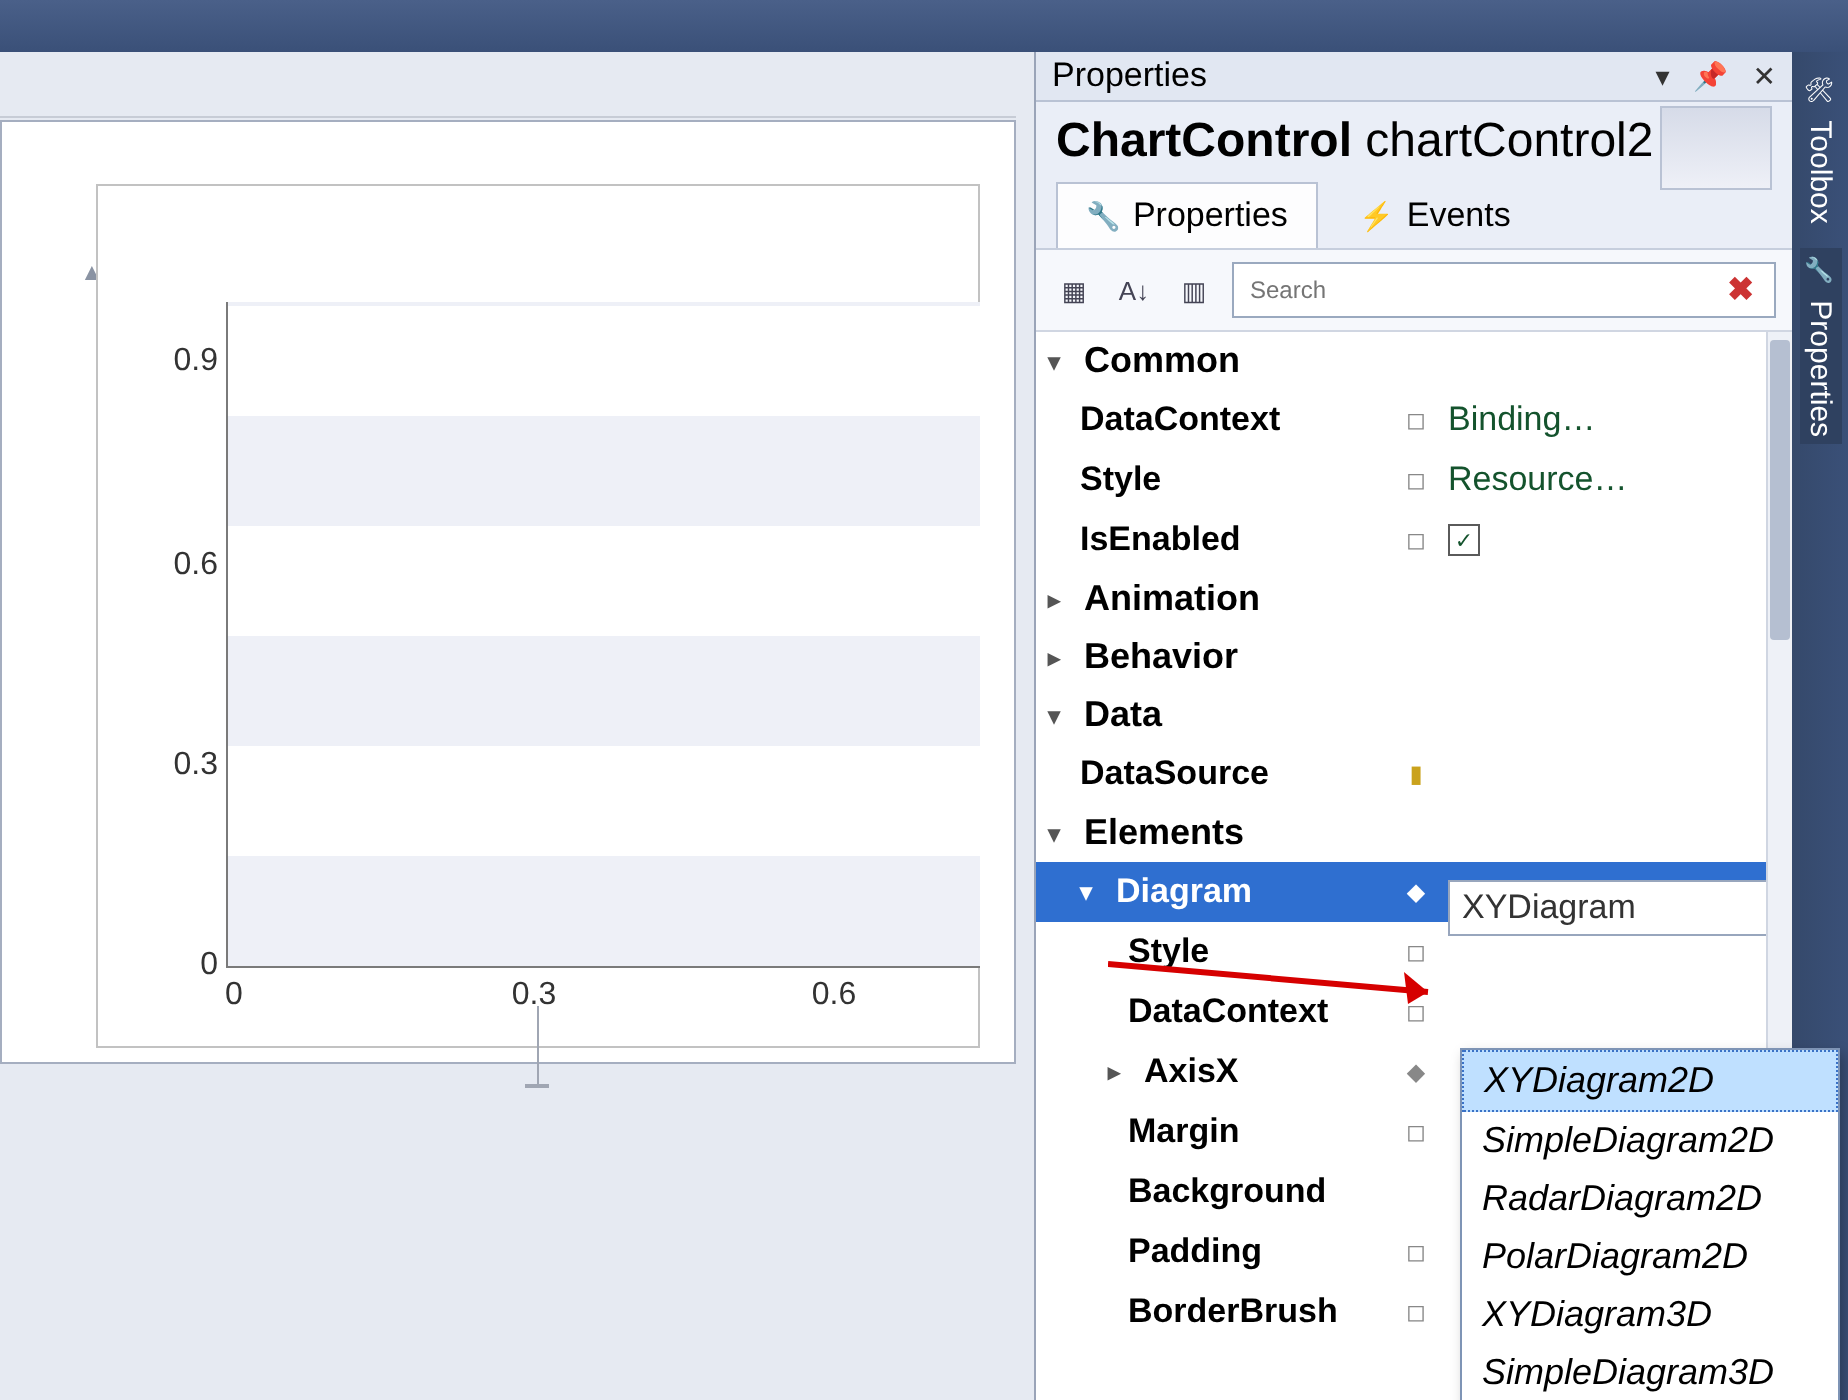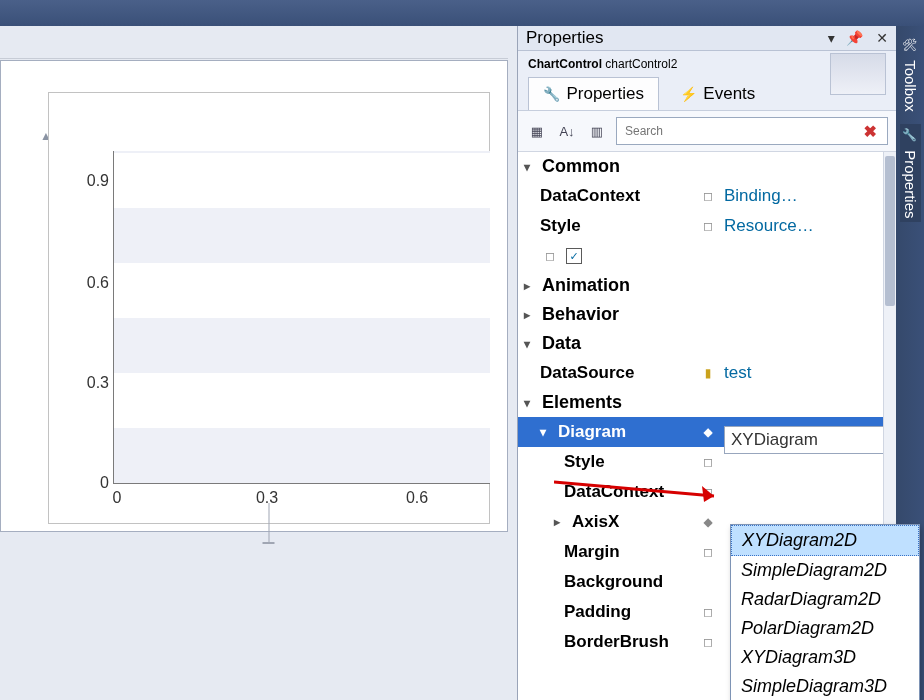--- a/index.html
+++ b/index.html
@@ -115,21 +115,21 @@
     display:flex;align-items:center;justify-content:space-between;
     font-size:17px;
   }
   .tb-buttons { display:flex; gap:12px; font-size:14px; color:#333; }
   .tb-buttons span { cursor:pointer; }
   .obj-header {
     background:#eaeef7;
     padding:6px 10px 0 10px;
     border-bottom:1px solid #c6cedd;
   }
-  .obj-name { font-size:12px; }
+  .obj-name { font-size:24px; }
   .obj-name b { font-weight:700; }
   .obj-thumb {
     float:right; width:54px;height:40px;
     border:1px solid #b9c2d4; background:#fff; margin-top:-4px;
     background:
       linear-gradient(#d6dbe8,#eef0f7) padding-box;
   }
   .tabbar { display:flex; gap:6px; margin-top:6px;}
   .tabbtn {
     display:flex; align-items:center; gap:6px;
@@ -170,21 +170,21 @@
   .arrow.open::before{content:"▾";}
   .arrow.closed::before{content:"▸";}
   .row {
     display:flex; align-items:center;
     font-size:17px;
     height:30px;
     padding-left:22px;
   }
   .row .nm { width:158px; display:flex; align-items:center; gap:4px;font-weight:bold;}
   .row .mk { width:20px; text-align:center; color:#888; font-size:12px;}
-  .row .val { flex:1; color:#0369a1; padding-left:6px; display:flex; align-items:center;}
+  .row .val { flex:1; color:#14532d; padding-left:6px; display:flex; align-items:center;}
   .row.selected {
     background:#2f6fd0; color:#fff;
   }
   .row.selected .val { color:#222;margin-top:16px; }
   .sel-valcell {
     background:#fff; border:1px solid #98a6bd; height:26px;
     display:flex; align-items:center; padding:0 4px 0 6px;
     flex:1; justify-content:space-between;
     color:#333;
   }
@@ -305,20 +305,21 @@
         <span class="nm">DataContext</span>
         <span class="mk">◻</span>
         <span class="val">Binding…</span>
       </div>
       <div class="row">
         <span class="nm">Style</span>
         <span class="mk">◻</span>
         <span class="val">Resource…</span>
       </div>
       <div class="row">
+        <span class="nm">IsEnabled</span>
         <span class="mk">◻</span>
         <span class="val">
           <span class="chk on"></span>
         </span>
       </div>
 
       <div class="cat">
         <span class="arrow closed"></span>
         <span>Animation</span>
       </div>
@@ -326,21 +327,20 @@
         <span class="arrow closed"></span>
         <span>Behavior</span>
       </div>
       <div class="cat">
         <span class="arrow open"></span>
         <span>Data</span>
       </div>
       <div class="row">
         <span class="nm">DataSource</span>
         <span class="mk" style="color:#caa21c;">▮</span>
-        <span class="val">test</span>
       </div>
 
       <div class="cat">
         <span class="arrow open"></span>
         <span>Elements</span>
       </div>
 
       <div class="row selected">
         <span class="nm" style="padding-left:0;">
           <span class="arrow open" style="color:#fff;"></span>

